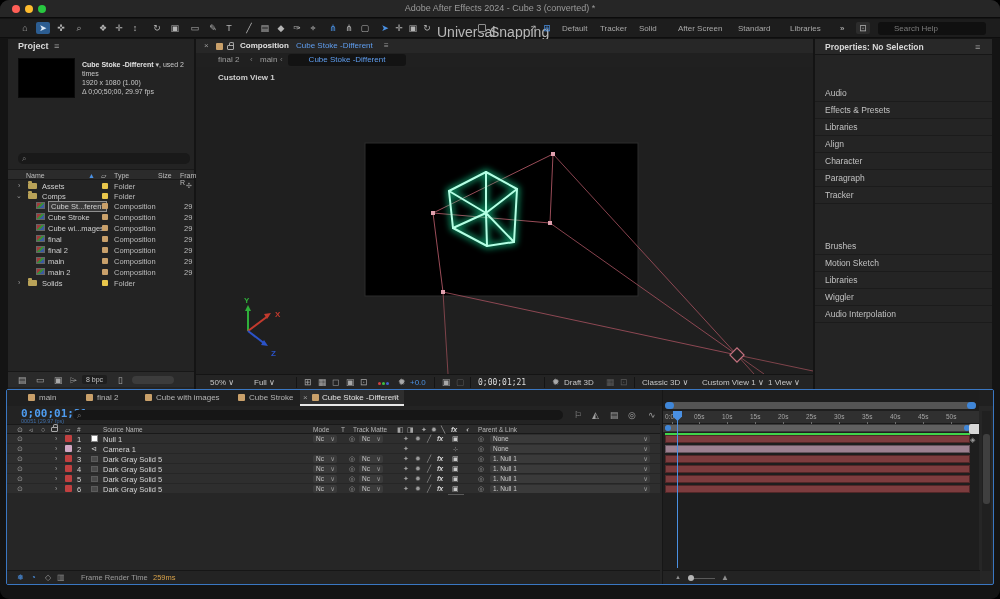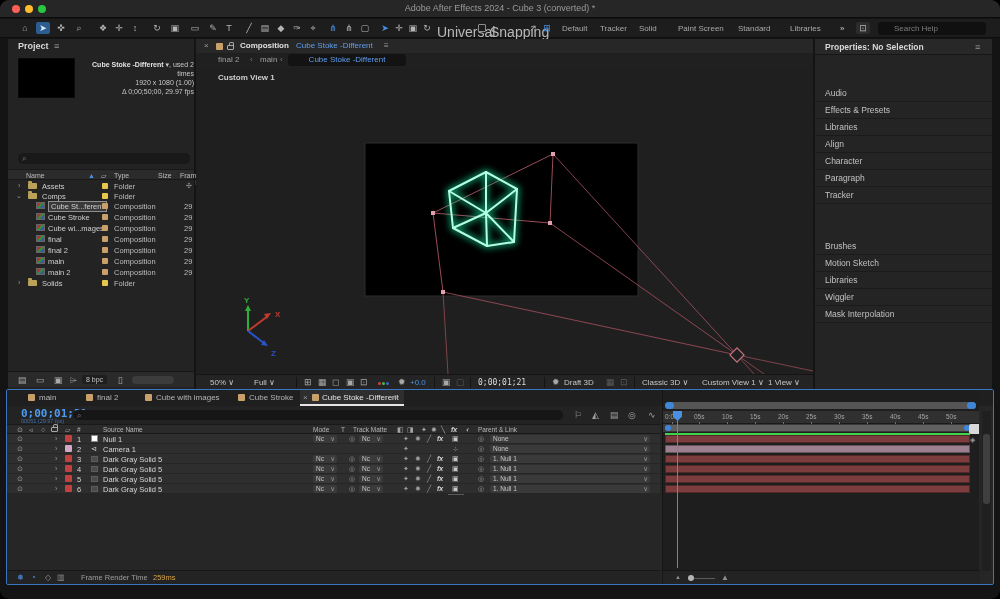--- a/index.html
+++ b/index.html
@@ -16,21 +16,21 @@
   .ti{position:absolute;top:3px;font-size:9px;color:#b5b5b5;width:14px;text-align:center;line-height:12px;}
   .ti.act{background:#2c5d91;border-radius:2px;color:#dce9f7;}
   .tlabel{position:absolute;top:5px;font-size:14px;color:#b9b9b9;}
   .ws{position:absolute;top:5px;font-size:8px;color:#a8a8a8;}
   .searchbox{position:absolute;top:3px;left:878px;width:108px;height:13px;background:#101010;border-radius:3px;color:#7c7c7c;font-size:8px;line-height:13px;padding-left:16px;}
   .mag{position:absolute;left:4px;top:0;color:#8a8a8a;font-size:8px;}
   .checkbox{position:absolute;top:5px;width:8px;height:8px;border:1px solid #8e8e8e;border-radius:1px;background:#1d1d1d;}
   
   .panel{position:absolute;background:#232323;}
   
-  #project{left:8px;top:39px;width:186px;height:350px;text-align:right;}
+  #project{left:8px;top:39px;width:186px;height:350px;}
   .p-head{position:absolute;top:2px;left:10px;font-size:9px;font-weight:bold;color:#d8d8d8;}
   .menu-ic{color:#9a9a9a;font-size:9px;}
   .thumb{position:absolute;left:10px;top:19px;width:57px;height:40px;background:#000;border:1px solid #0a0a0a;}
   .pinfo{position:absolute;left:74px;top:21px;font-size:7px;color:#c9c9c9;line-height:9px;}
   .pinfo b{color:#e2e2e2;}
   .psearch{position:absolute;left:10px;top:114px;width:172px;height:11px;background:#191919;border-radius:5px;}
   .pcols{position:absolute;left:0;top:130px;width:100%;height:11px;background:#2b2b2b;border-top:1px solid #191919;border-bottom:1px solid #191919;font-size:7px;color:#bdbdbd;}
   .prow{position:absolute;left:0;width:100%;height:10px;font-size:7.5px;color:#cfcfcf;}
   .prow .nm{position:absolute;top:1px;}
   .prow.sel .nm{background:#3a3a3a;border:1px solid #8f8f8f;padding:0 2px;top:0;}
@@ -147,21 +147,21 @@
     <span class="ti" style="left:406px">▣</span>
     <span class="ti" style="left:420px">↻</span>
     <span class="tlabel" style="left:437px">Universal</span>
     <span class="checkbox" style="left:478px"></span>
     <span class="tlabel" style="left:490px">Snapping</span>
     <span class="ti" style="left:526px">↗</span>
     <span class="ti" style="left:540px;color:#4a90e2">⊞</span>
     <span class="ws" style="left:562px">Default</span>
     <span class="ws" style="left:600px">Tracker</span>
     <span class="ws" style="left:639px">Solid</span>
-    <span class="ws" style="left:678px">Paint Screen</span>
+    <span class="ws" style="left:678px">After Screen</span>
     <span class="ws" style="left:738px">Standard</span>
     <span class="ws" style="left:790px">Libraries</span>
     <span class="ws" style="left:840px;color:#c8c8c8">»</span>
     <span class="ti" style="left:856px;background:#2c2c2c;border-radius:2px">⊡</span>
     <span class="searchbox">Search Help</span>
   </div>
 
   <div class="panel" id="project">
     <span class="p-head">Project</span>
     <span class="menu-ic abs" style="left:46px;top:2px">≡</span>
@@ -371,21 +371,21 @@
     <div class="prop-row" style="top:63px">Effects &amp; Presets</div>
     <div class="prop-row" style="top:80px">Libraries</div>
     <div class="prop-row" style="top:97px">Align</div>
     <div class="prop-row" style="top:114px">Character</div>
     <div class="prop-row" style="top:131px">Paragraph</div>
     <div class="prop-row" style="top:148px">Tracker</div>
     <div class="prop-row" style="top:199px">Brushes</div>
     <div class="prop-row" style="top:216px">Motion Sketch</div>
     <div class="prop-row" style="top:233px">Libraries</div>
     <div class="prop-row" style="top:250px">Wiggler</div>
-    <div class="prop-row" style="top:267px">Mask Interpolation</div>
+    <div class="prop-row" style="top:267px">Audio Interpolation</div>
   </div>
 
   <div class="panel" id="timeline">
     <div class="tl-tabs">
       <span class="ttab-ic" style="left:21px"></span>
       <span class="ttab-lb" style="left:32px">main</span>
       <span class="ttab-ic" style="left:79px"></span>
       <span class="ttab-lb" style="left:90px">final 2</span>
       <span class="ttab-ic" style="left:138px"></span>
       <span class="ttab-lb" style="left:149px">Cube with images</span>

